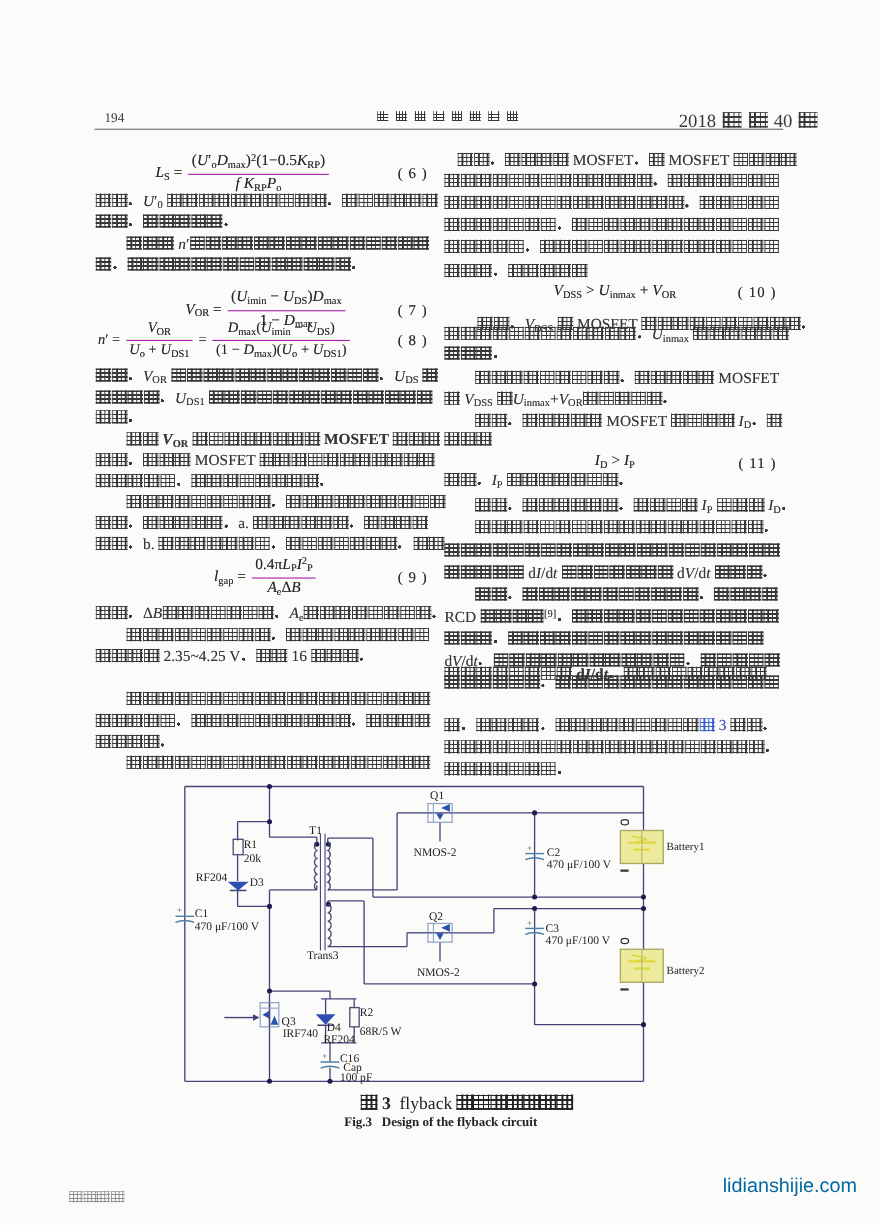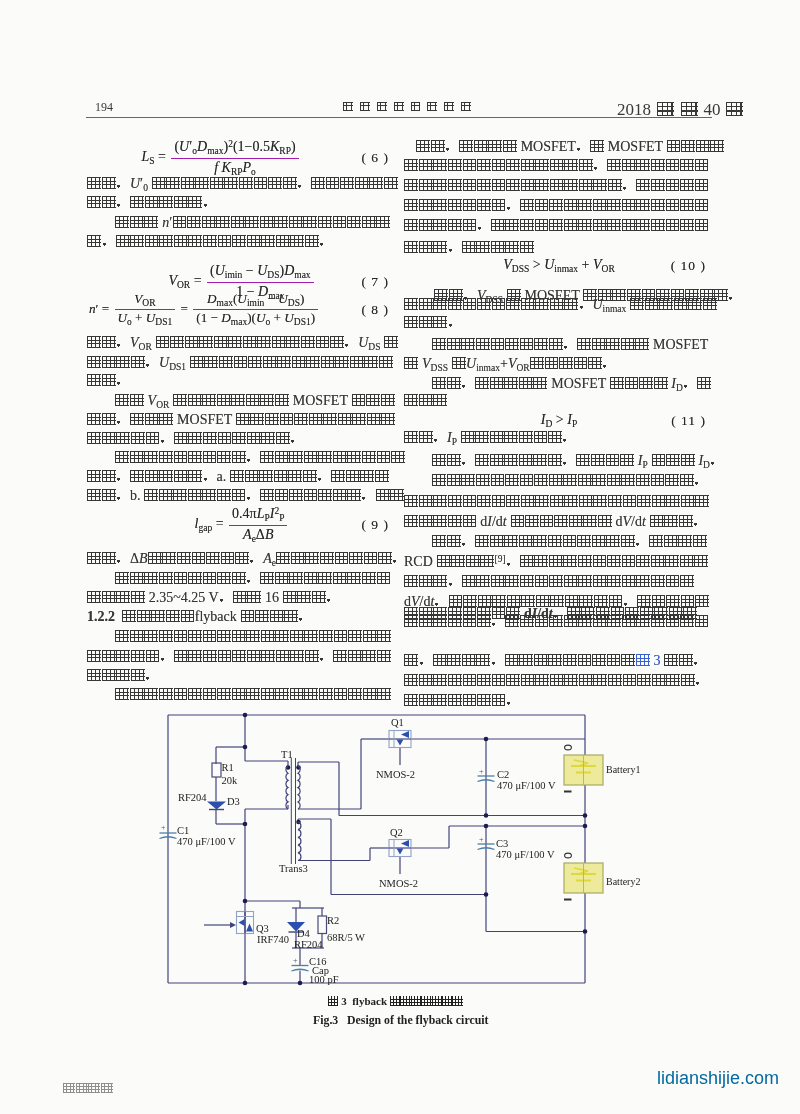--- a/index.html
+++ b/index.html
@@ -23,49 +23,48 @@
 .en{position:absolute;right:8px;top:50%;transform:translateY(-50%);letter-spacing:1px;font-size:13.5px}
 .fr{display:inline-block;vertical-align:middle;text-align:center;margin:0 2px}
 .fr>span{display:block;padding:0 3px;line-height:1.25}
 .fr>span:first-child{border-bottom:1px solid #a21caf}
 .cir{position:absolute;left:0;top:0}
 .h1,.h3{position:absolute;font-size:12px;color:#383838}
 .h2{position:absolute;font-size:10px;color:#383838}
 .h2 i{margin:0 3.45px}
 .h3 i{margin:0 1.5px}
 .h3{font-size:17px}
-.cp1{position:absolute;font-size:11px;font-weight:bold;color:#222}
+.cp1{position:absolute;font-size:16px;font-weight:normal;color:#222}
 .cp1 i{margin:0;width:.95em}
 .cp2{position:absolute;font-size:11.8px;font-weight:bold;color:#222}
 .f1{position:absolute;font-size:12px;color:#8e8e8e}
 .f2{position:absolute;font-size:18px;color:#0369a1;font-family:"Liberation Sans",sans-serif}
 </style></head>
 <body>
 <div id="pg">
 <div class="h1" style="left:95px;top:100px">194</div>
 <div class="h2" style="left:340px;top:101px"><i></i><i></i><i></i><i></i><i></i><i></i><i></i><i></i></div>
 <div class="h3" style="left:617px;top:100px">2018 <i></i> <i></i> 40 <i></i></div>
 <div style="position:absolute;left:86px;top:117px;width:626px;height:1.3px;background:#666"></div>
 <div class="ln" style="left:87px;top:175.5px;"><i></i><i></i><u></u><em>U</em>′<sub>0</sub> <i></i><i></i><i></i><i></i><i></i><i></i><i></i><i></i><i></i><i></i><u></u><i></i><i></i><i></i><i></i><i></i><i></i></div>
 <div class="ln" style="left:87px;top:195.0px;"><i></i><i></i><u></u><i></i><i></i><i></i><i></i><i></i><u></u></div>
 <div class="ln" style="left:87px;top:214.5px;"><span class="id"></span><i></i><i></i><i></i> <em>n</em>′<i></i><i></i><i></i><i></i><i></i><i></i><i></i><i></i><i></i><i></i><i></i><i></i><i></i><i></i><i></i></div>
 <div class="ln" style="left:87px;top:234.0px;"><i></i><u></u><i></i><i></i><i></i><i></i><i></i><i></i><i></i><i></i><i></i><i></i><i></i><i></i><i></i><i></i><u></u></div>
 <div class="ln" style="left:87px;top:334.5px;"><i></i><i></i><u></u><em>V</em><sub>OR</sub> <i></i><i></i><i></i><i></i><i></i><i></i><i></i><i></i><i></i><i></i><i></i><i></i><i></i><u></u><em>U</em><sub>DS</sub> <i></i></div>
 <div class="ln" style="left:87px;top:354.5px;"><i></i><i></i><i></i><i></i><u></u><em>U</em><sub>DS1</sub> <i></i><i></i><i></i><i></i><i></i><i></i><i></i><i></i><i></i><i></i><i></i><i></i><i></i><i></i></div>
 <div class="ln" style="left:87px;top:372.5px;"><i></i><i></i><u></u></div>
-<div class="ln" style="left:87px;top:392.5px;"><span class="id"></span><i></i><i></i> <em>V</em><sub>OR</sub> <i></i><i></i><i></i><i></i><i></i><i></i><i></i><i></i> MOSFET <i></i><i></i><i></i></div>
+<div class="ln" style="left:87px;top:392.5px;font-weight:bold;"><span class="id"></span><i></i><i></i> <em>V</em><sub>OR</sub> <i></i><i></i><i></i><i></i><i></i><i></i><i></i><i></i> MOSFET <i></i><i></i><i></i></div>
 <div class="ln" style="left:87px;top:411.5px;"><i></i><i></i><u></u><i></i><i></i><i></i> MOSFET <i></i><i></i><i></i><i></i><i></i><i></i><i></i><i></i><i></i><i></i><i></i></div>
 <div class="ln" style="left:87px;top:430.5px;"><i></i><i></i><i></i><i></i><i></i><u></u><i></i><i></i><i></i><i></i><i></i><i></i><i></i><i></i><u></u></div>
 <div class="ln" style="left:87px;top:449.5px;"><span class="id"></span><i></i><i></i><i></i><i></i><i></i><i></i><i></i><i></i><i></i><u></u><i></i><i></i><i></i><i></i><i></i><i></i><i></i><i></i><i></i><i></i></div>
 <div class="ln" style="left:87px;top:468.5px;"><i></i><i></i><u></u><i></i><i></i><i></i><i></i><i></i><u></u>a. <i></i><i></i><i></i><i></i><i></i><i></i><u></u><i></i><i></i><i></i><i></i></div>
 <div class="ln" style="left:87px;top:487.5px;"><i></i><i></i><u></u>b. <i></i><i></i><i></i><i></i><i></i><i></i><i></i><u></u><i></i><i></i><i></i><i></i><i></i><i></i><i></i><u></u><i></i><i></i></div>
 <div class="ln" style="left:87px;top:550.5px;"><i></i><i></i><u></u>Δ<em>B</em><i></i><i></i><i></i><i></i><i></i><i></i><i></i><u></u><em>A</em><sub>e</sub><i></i><i></i><i></i><i></i><i></i><i></i><i></i><i></i><u></u></div>
 <div class="ln" style="left:87px;top:570.5px;"><span class="id"></span><i></i><i></i><i></i><i></i><i></i><i></i><i></i><i></i><i></i><u></u><i></i><i></i><i></i><i></i><i></i><i></i><i></i><i></i><i></i></div>
 <div class="ln" style="left:87px;top:589.5px;"><i></i><i></i><i></i><i></i> 2.35~4.25 V<u></u><i></i><i></i> 16 <i></i><i></i><i></i><u></u></div>
-<div class="ln" style="left:87px;top:608.5px;"><b>1.2.2</b>&nbsp;&nbsp;<i></i><i></i><i></i><i></i><i></i>flyback <i></i><i></i><i></i><i></i><u></u></div>
 <div class="ln" style="left:87px;top:628.5px;"><span class="id"></span><i></i><i></i><i></i><i></i><i></i><i></i><i></i><i></i><i></i><i></i><i></i><i></i><i></i><i></i><i></i><i></i><i></i><i></i><i></i></div>
 <div class="ln" style="left:87px;top:648.5px;"><i></i><i></i><i></i><i></i><i></i><u></u><i></i><i></i><i></i><i></i><i></i><i></i><i></i><i></i><i></i><i></i><u></u><i></i><i></i><i></i><i></i></div>
 <div class="ln" style="left:87px;top:667.5px;"><i></i><i></i><i></i><i></i><u></u></div>
 <div class="ln" style="left:87px;top:686.5px;"><span class="id"></span><i></i><i></i><i></i><i></i><i></i><i></i><i></i><i></i><i></i><i></i><i></i><i></i><i></i><i></i><i></i><i></i><i></i><i></i><i></i></div>
 <div class="ln" style="left:404px;top:138.5px;margin-left:12px;"><i></i><i></i><u></u><i></i><i></i><i></i><i></i> MOSFET<u></u><i></i> MOSFET <i></i><i></i><i></i><i></i></div>
 <div class="ln" style="left:404px;top:158.3px;"><i></i><i></i><i></i><i></i><i></i><i></i><i></i><i></i><i></i><i></i><i></i><i></i><i></i><u></u><i></i><i></i><i></i><i></i><i></i><i></i><i></i></div>
 <div class="ln" style="left:404px;top:178.1px;"><i></i><i></i><i></i><i></i><i></i><i></i><i></i><i></i><i></i><i></i><i></i><i></i><i></i><i></i><i></i><u></u><i></i><i></i><i></i><i></i><i></i></div>
 <div class="ln" style="left:404px;top:197.9px;"><i></i><i></i><i></i><i></i><i></i><i></i><i></i><u></u><i></i><i></i><i></i><i></i><i></i><i></i><i></i><i></i><i></i><i></i><i></i><i></i><i></i></div>
 <div class="ln" style="left:404px;top:217.7px;"><i></i><i></i><i></i><i></i><i></i><u></u><i></i><i></i><i></i><i></i><i></i><i></i><i></i><i></i><i></i><i></i><i></i><i></i><i></i><i></i><i></i></div>
 <div class="ln" style="left:404px;top:239.5px;"><i></i><i></i><i></i><u></u><i></i><i></i><i></i><i></i><i></i></div>

